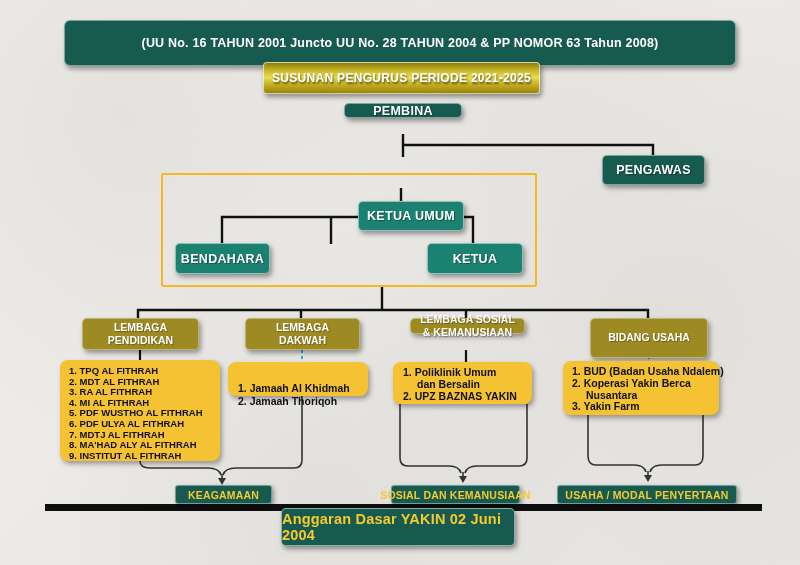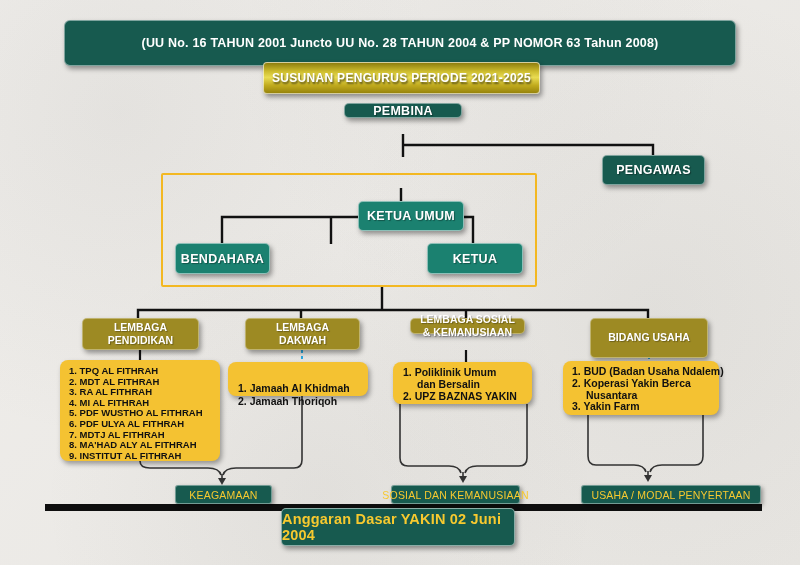--- a/index.html
+++ b/index.html
@@ -44,21 +44,21 @@
     box-shadow:2px 3px 5px rgba(0,0,0,.35);z-index:3;
     font-weight:bold;
   }
   .goldbox .ln{white-space:nowrap;}
   .cont{padding-left:14px;}
   .frame{
     border:2px solid #f3b822;z-index:1;background:transparent;border-radius:2px;
   }
   .grouplabel{
     background:#175a4f;border:1px solid rgba(255,255,255,.4);
-    color:#f7c92f;font-weight:normal;font-size:10.5px;
+    color:#f7c92f;font-weight:bold;font-size:10.5px;
     display:flex;align-items:center;justify-content:center;
     border-radius:3px;box-shadow:2px 2px 4px rgba(0,0,0,.35);
     z-index:3;letter-spacing:.2px;white-space:nowrap;
   }
   .footer-note{
     background:#175a4f;border:1px solid rgba(255,255,255,.5);
     color:#f7c92f;font-weight:bold;font-size:14.5px;
     display:flex;align-items:center;justify-content:center;
     border-radius:5px;box-shadow:2px 3px 5px rgba(0,0,0,.4);
     z-index:4;letter-spacing:.2px;
@@ -172,21 +172,21 @@
     <div class="ln cont">Nusantara</div>
     <div class="ln">3. Yakin Farm</div>
   </div>
 
   <div class="abs grouplabel" style="left:175px;top:485px;width:97px;height:19px;">
     <span>KEAGAMAAN</span>
   </div>
   <div class="abs grouplabel" style="left:391px;top:485px;width:129px;height:19px;">
     <span>SOSIAL DAN KEMANUSIAAN</span>
   </div>
-  <div class="abs grouplabel" style="left:557px;top:485px;width:180px;height:19px;margin-left:24px;">
+  <div class="abs grouplabel" style="left:557px;top:485px;width:180px;height:19px;">
     <span>USAHA / MODAL PENYERTAAN</span>
   </div>
 
   <div class="abs baseline" style="left:45px;top:504px;width:717px;height:7px;"></div>
 
   <div class="abs footer-note" style="left:281px;top:508px;width:234px;height:38px;">
     <span>Anggaran Dasar YAKIN 02 Juni 2004</span>
   </div>
 
 </div>

